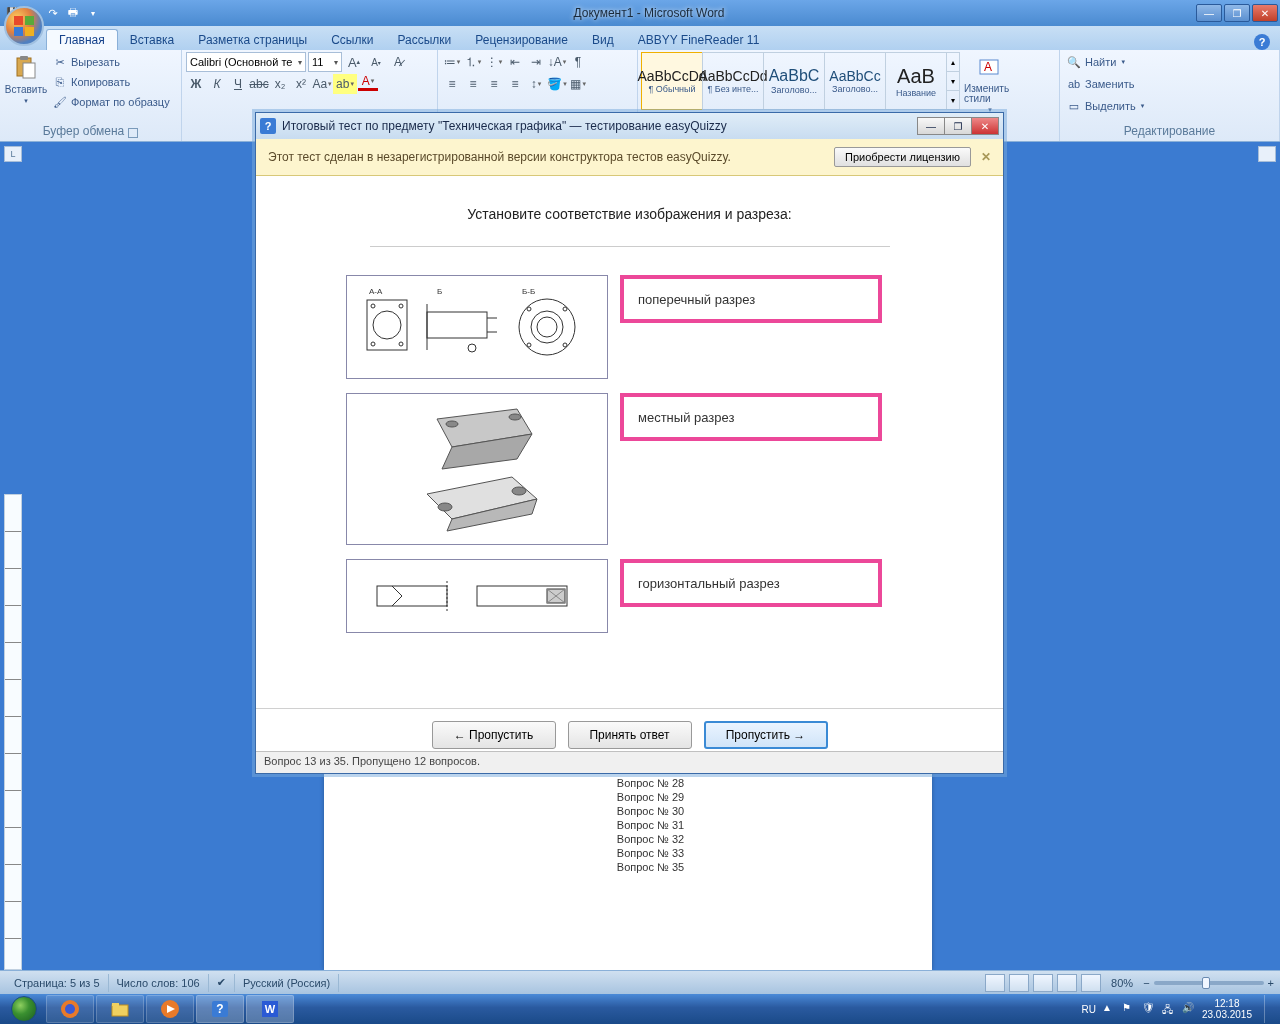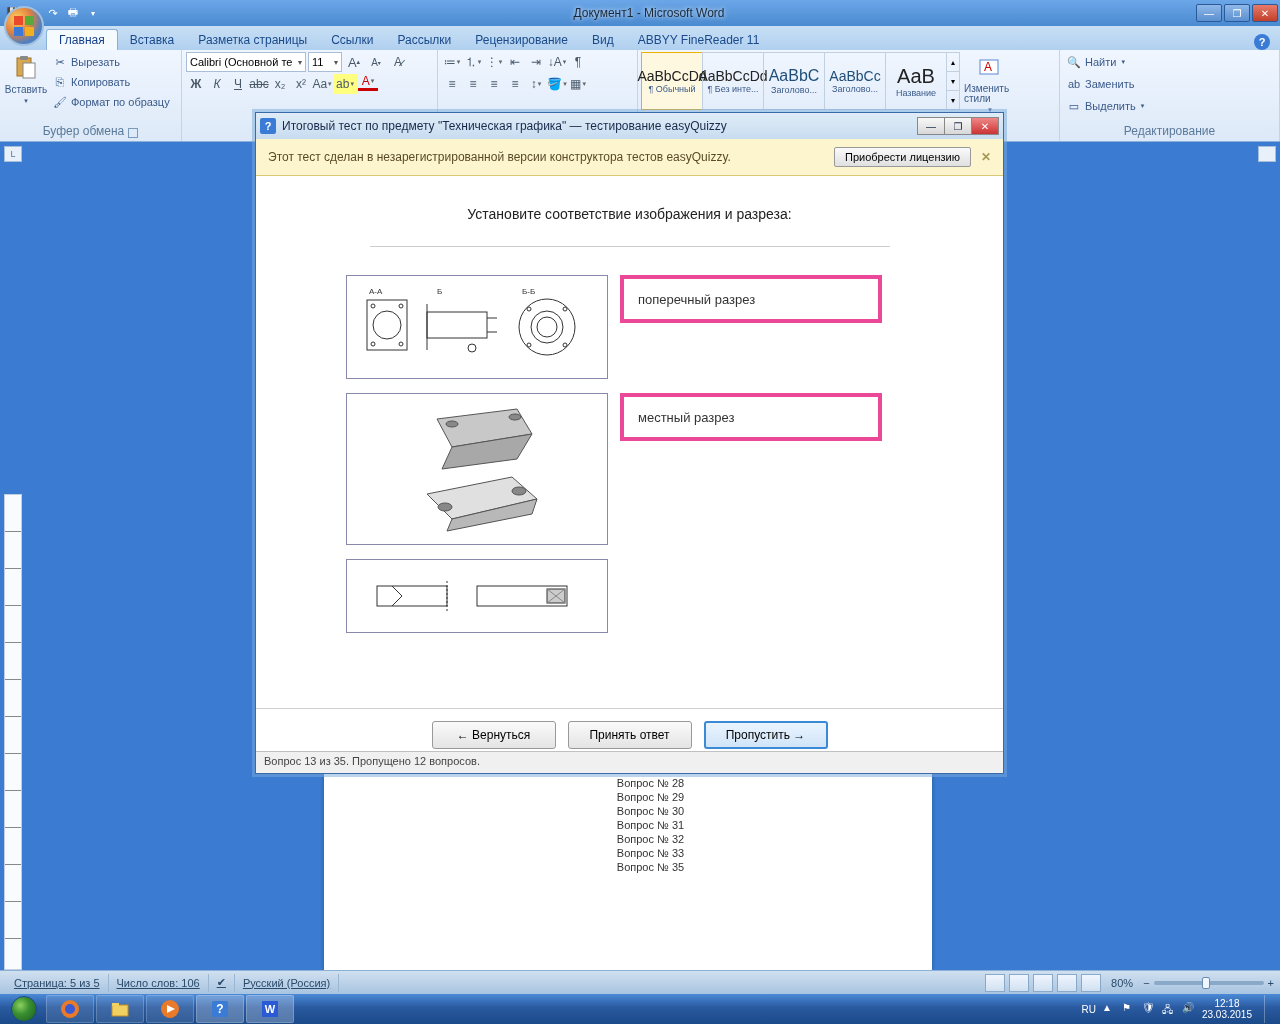--- a/index.html
+++ b/index.html
@@ -70,21 +70,21 @@
 .img-box{width:262px;border:1px solid #88a;display:flex;align-items:center;justify-content:center;background:#fff;}
 .img-box.h1{height:104px;} .img-box.h2{height:152px;} .img-box.h3{height:74px;}
 .ans-box{width:262px;height:48px;border:4px solid #ec4899;display:flex;align-items:center;padding:0 14px;font-size:13px;color:#333;}
 .dlg-foot{position:absolute;bottom:24px;left:0;right:0;border-top:1px solid #d0d0d0;padding:12px 0 0;display:flex;justify-content:center;gap:12px;}
 .dlg-foot button{width:124px;height:28px;font-size:12px;background:linear-gradient(#fafafa,#e4e4e4);border:1px solid #999;border-radius:3px;}
 .dlg-foot button.foc{border:2px solid #3a8ad5;background:linear-gradient(#eaf4ff,#d0e4f8);}
 .dlg-status{position:absolute;bottom:0;left:0;right:0;height:22px;border-top:1px solid #c0c0c0;background:#f0f0f0;font-size:11px;color:#444;padding:3px 8px;}
 
 
 .statusbar{position:absolute;bottom:30px;left:0;right:0;height:24px;background:linear-gradient(#d0e0f0,#a8c4e0);border-top:1px solid #8ab0d8;display:flex;align-items:center;font-size:11px;color:#2a4a6a;padding:0 6px;}
-.statusbar .seg{padding:0 8px;border-right:1px solid #9ab8d4;height:18px;display:flex;align-items:center;gap:4px;text-decoration:underline;}
+.statusbar .seg{padding:0 8px;border-right:1px solid #9ab8d4;height:18px;display:flex;align-items:center;gap:4px;}
 .statusbar .right{margin-left:auto;display:flex;align-items:center;gap:4px;}
 .view-btn{width:20px;height:18px;border:1px solid #8aa8c8;background:linear-gradient(#f0f6ff,#d0e0f0);}
 .zoom-track{width:110px;height:4px;background:#8aa8c8;position:relative;border-radius:2px;}
 .zoom-thumb{position:absolute;left:48px;top:-4px;width:8px;height:12px;background:#f0f6ff;border:1px solid #6a8ab0;border-radius:2px;}
 
 
 .taskbar{position:absolute;bottom:0;left:0;right:0;height:30px;background:linear-gradient(#4a8ad8,#2a5aa0 45%,#1a4a88);display:flex;align-items:center;padding:0 4px;}
 .start{width:40px;height:28px;display:flex;align-items:center;justify-content:center;}
 .start .orb{width:26px;height:26px;border-radius:50%;background:radial-gradient(circle at 35% 35%,#8fd060,#3a9030 40%,#1a5a20);border:1px solid #1a4a88;position:relative;overflow:hidden;}
 .tb-btn{width:48px;height:28px;border:1px solid rgba(255,255,255,0.2);background:rgba(255,255,255,0.1);margin-left:2px;border-radius:2px;display:flex;align-items:center;justify-content:center;}
@@ -398,24 +398,27 @@
           <g stroke="#333" fill="none" stroke-width="1">
             <rect x="10" y="15" width="70" height="20"></rect>
               <path d="M25 15 L35 25 L25 35"></path>
               <line x1="80" y1="10" x2="80" y2="40" stroke-dasharray="2,2"></line>
             <rect x="110" y="15" width="90" height="20"></rect>
               <rect x="180" y="18" width="18" height="14" fill="#ccc"></rect>
               <path d="M180 18 L198 32 M180 32 L198 18" stroke="#888"></path>
           </g>
         </svg>
       </div>
+      <div class="ans-box">
+          <span>горизонтальный разрез</span>
+        </div>
     </div>
   </div>
   <div class="dlg-foot">
-    <button>←  Вернуться</button>
+    <button>←  Пропустить</button>
     <button>Принять ответ</button>
     <button class="foc">Пропустить  →</button>
   </div>
   <div class="dlg-status">Вопрос 13 из 35. Пропущено 12 вопросов.</div>
 </div>
 
 <div class="statusbar">
   <div class="seg">Страница: 5 из 5</div>
   <div class="seg">Число слов: 106</div>
   <div class="seg">✔</div>

